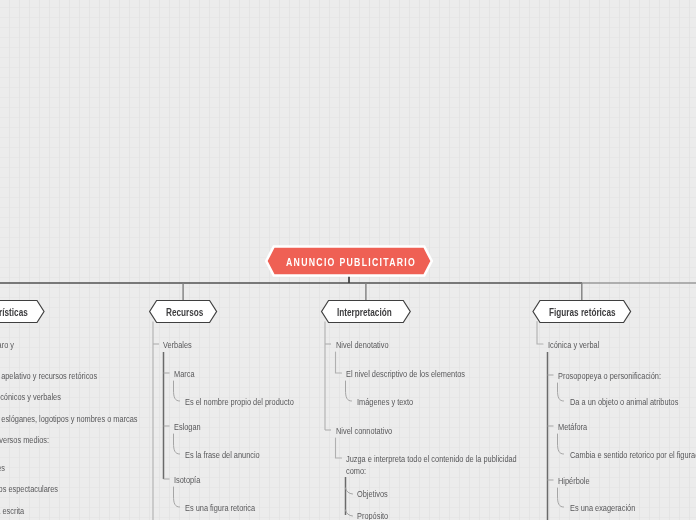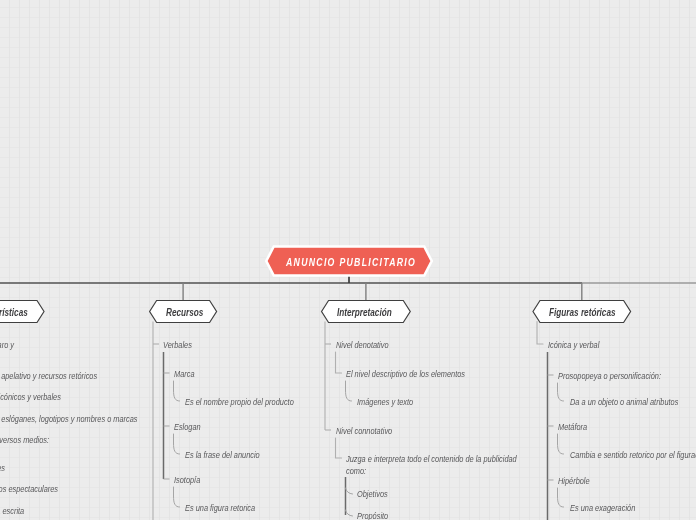--- a/index.html
+++ b/index.html
@@ -1,19 +1,19 @@
 <!DOCTYPE html>
 <html><head>
 <meta charset="utf-8">
 <title>Mapa conceptual - Anuncio publicitario</title>
 <style>
 html,body{margin:0;padding:0;}
 body{width:696px;height:520px;overflow:hidden;background:#ececec;
  font-family:"Liberation Sans",sans-serif;-webkit-font-smoothing:antialiased;}
-#stage{position:relative;width:696px;height:520px;overflow:hidden;background:#ececec;font-style:italic;}
+#stage{position:relative;width:696px;height:520px;overflow:hidden;background:#ececec;}
 #grid{position:absolute;left:0;top:0;width:696px;height:520px;
  background-image:
    linear-gradient(to right,#e4e4e4 1px,transparent 1px),
    linear-gradient(to bottom,#e7e7e7 1px,transparent 1px);
  background-size:10px 10px;background-position:9px 7px;}
 #wires{position:absolute;left:0;top:0;}
 .lbl{position:absolute;white-space:nowrap;color:#58585a;font-size:9.5px;
  line-height:11.6px;transform:scaleX(.777) translateZ(0);transform-origin:left top;}
 .lbl.wrap{white-space:normal;}
 .hexlbl{position:absolute;color:#3d3d3f;font-size:10px;font-weight:bold;

